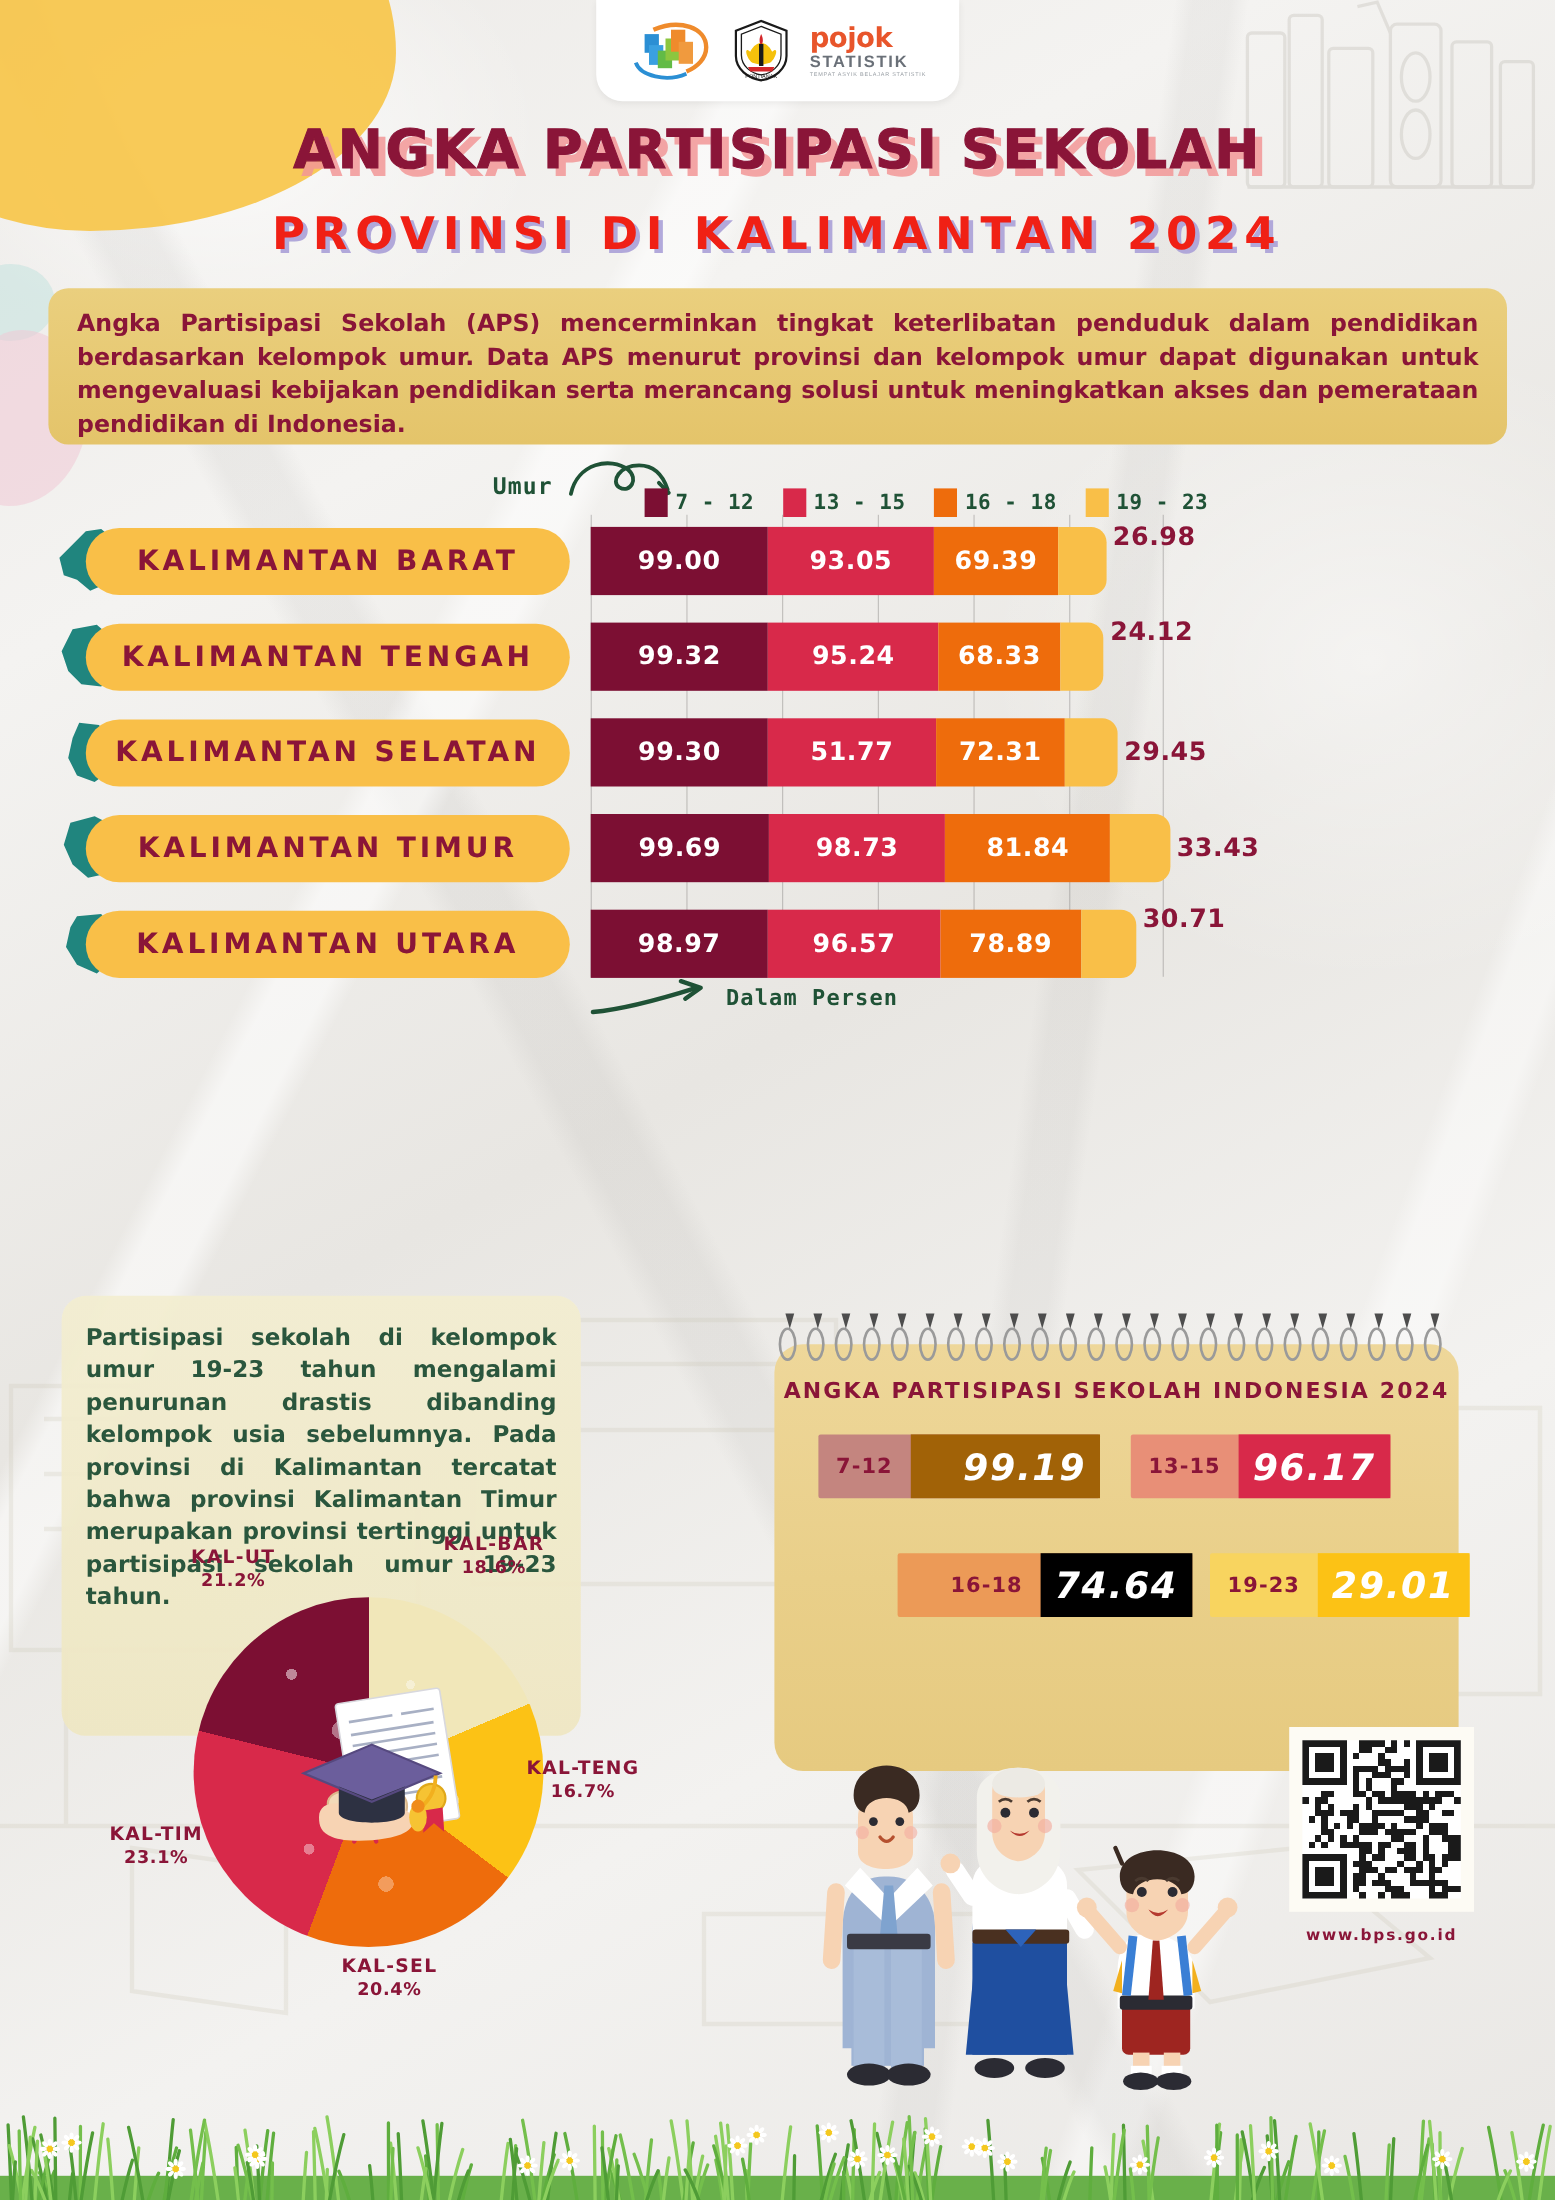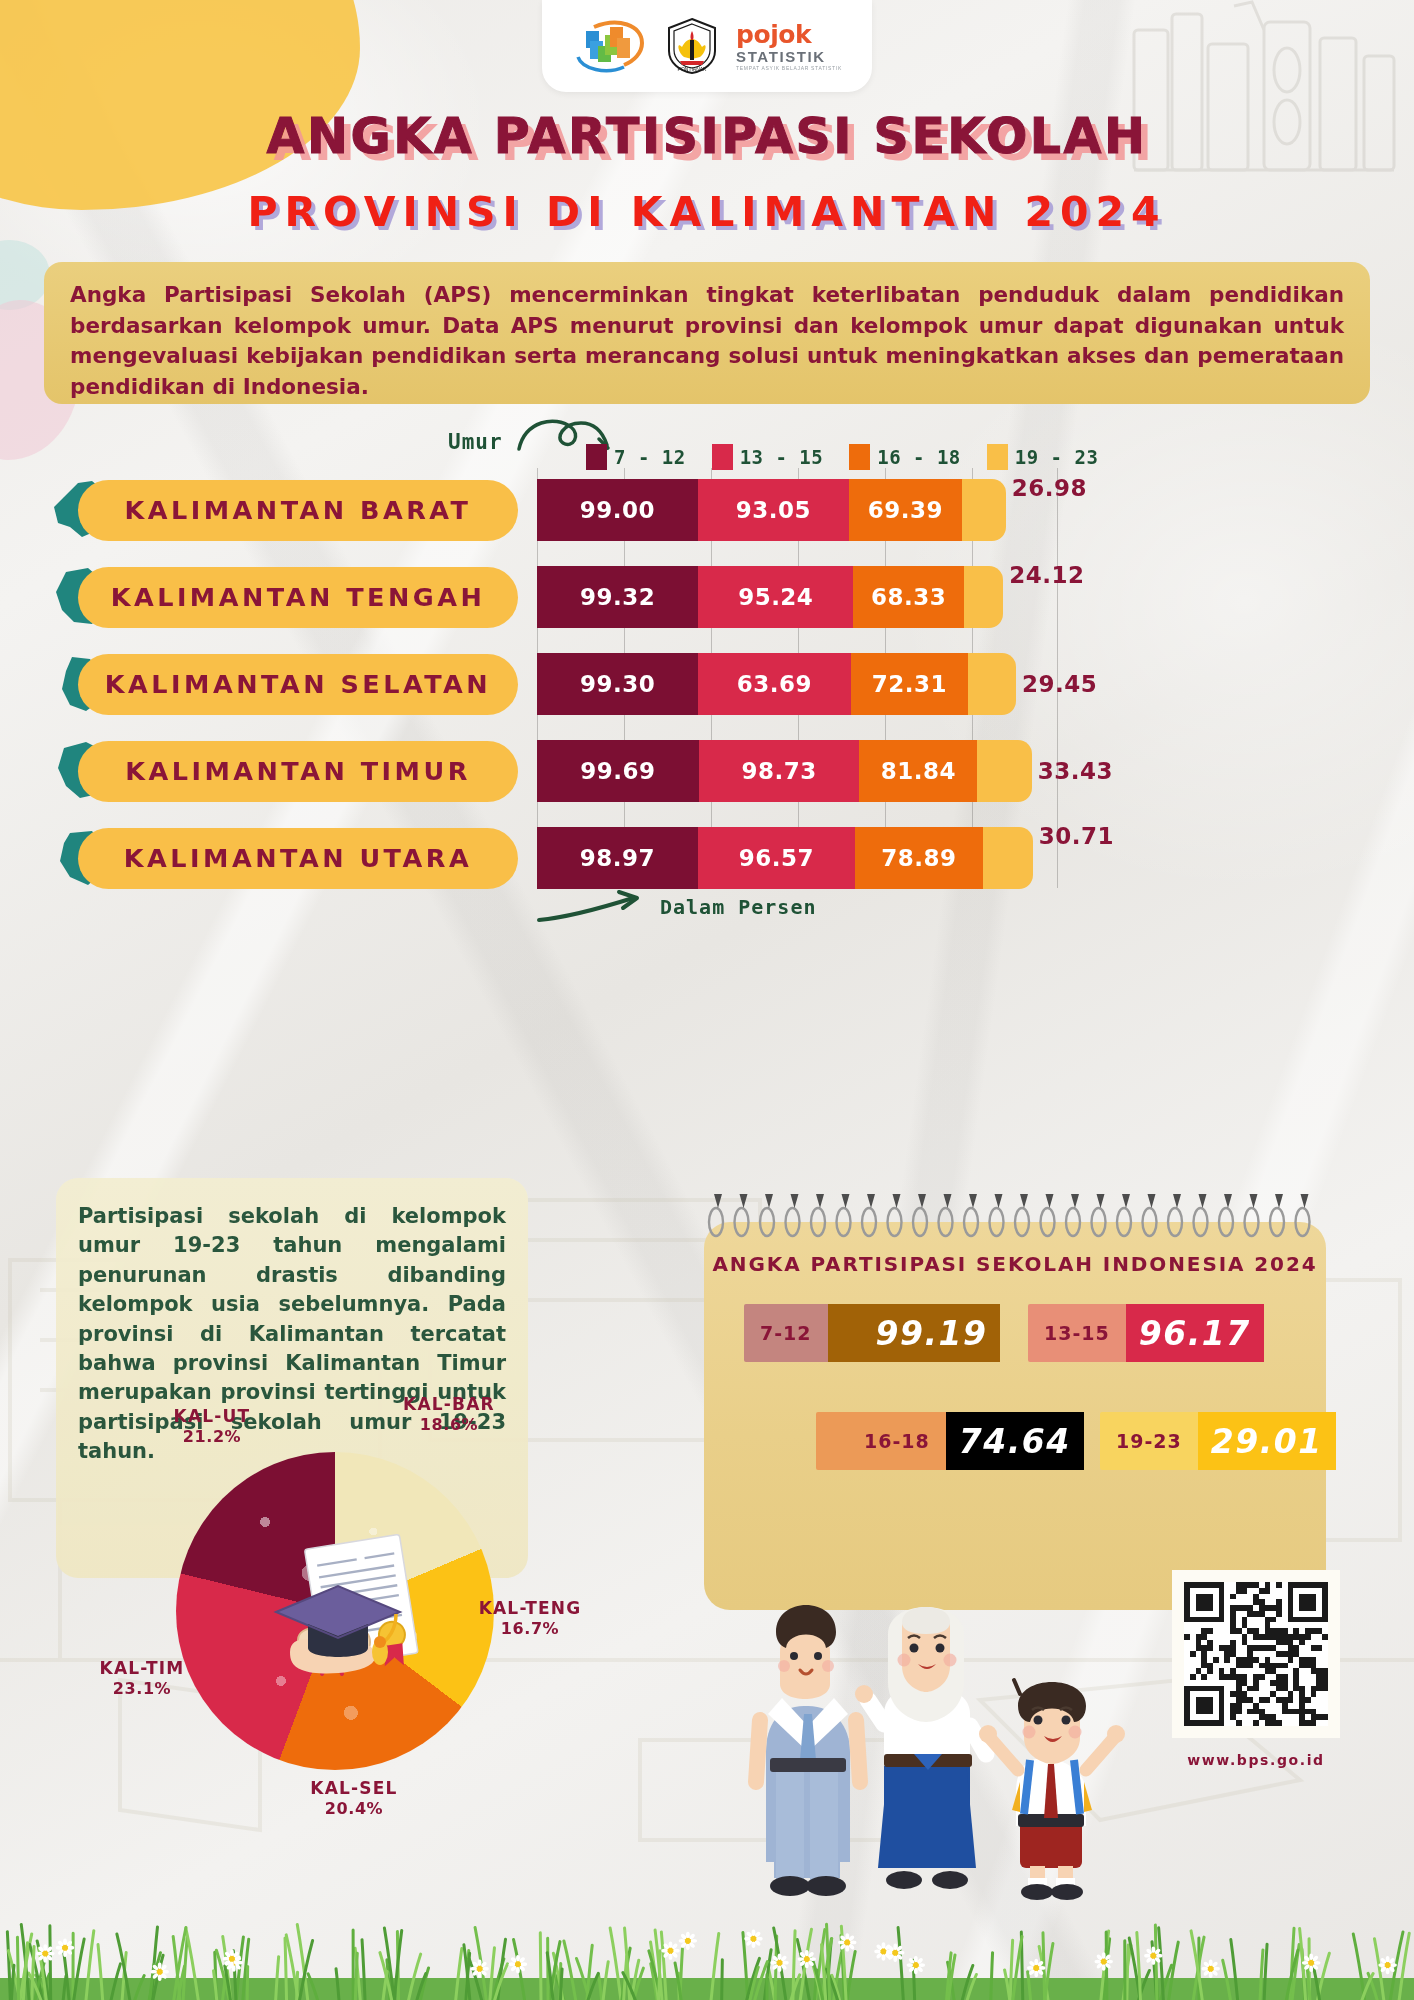--- a/index.html
+++ b/index.html
@@ -491,21 +491,21 @@
             <path d="M24 4 L42 6 L52 20 L46 34 L52 48 L38 58 L22 52 L14 36 L18 18 Z" fill="#20857e"></path>
           </svg>
           <div class="prov-pill">
             <span class="prov-name">KALIMANTAN SELATAN</span>
           </div>
           <div class="bar-track">
             <div class="seg" style="background: rgb(124, 15, 51); width: 161.362px;">
               <span class="seg-val">99.30</span>
             </div>
             <div class="seg" style="background: rgb(216, 41, 74); width: 152.262px;">
-              <span class="seg-val">63.69</span>
+              <span class="seg-val">51.77</span>
             </div>
             <div class="seg" style="background: rgb(238, 108, 12); width: 117.504px;">
               <span class="seg-val">72.31</span>
             </div>
             <div class="seg" style="background: rgb(249, 191, 72); width: 47.8562px;">
               <span class="seg-val outside">29.45</span>
             </div>
           </div>
         </div>
         <div class="bar-row">
@@ -515,21 +515,21 @@
           <div class="prov-pill">
             <span class="prov-name">KALIMANTAN TIMUR</span>
           </div>
           <div class="bar-track">
             <div class="seg" style="background: rgb(124, 15, 51); width: 161.996px;">
               <span class="seg-val">99.69</span>
             </div>
             <div class="seg" style="background: rgb(216, 41, 74); width: 160.436px;">
               <span class="seg-val">98.73</span>
             </div>
-            <div class="seg" style="background: rgb(238, 108, 12); width: 118px; text-align: right;">
+            <div class="seg" style="background: rgb(238, 108, 12); width: 150px; text-align: right;">
               <span class="seg-val">81.84</span>
             </div>
             <div class="seg" style="background: rgb(249, 191, 72); width: 54.3237px;">
               <span class="seg-val outside">33.43</span>
             </div>
           </div>
         </div>
         <div class="bar-row">
           <svg class="map-icon" viewBox="0 0 64 62">
             <path d="M22 6 L44 4 L54 18 L48 32 L56 44 L40 58 L22 50 L12 34 L16 16 Z" fill="#20857e"></path>

